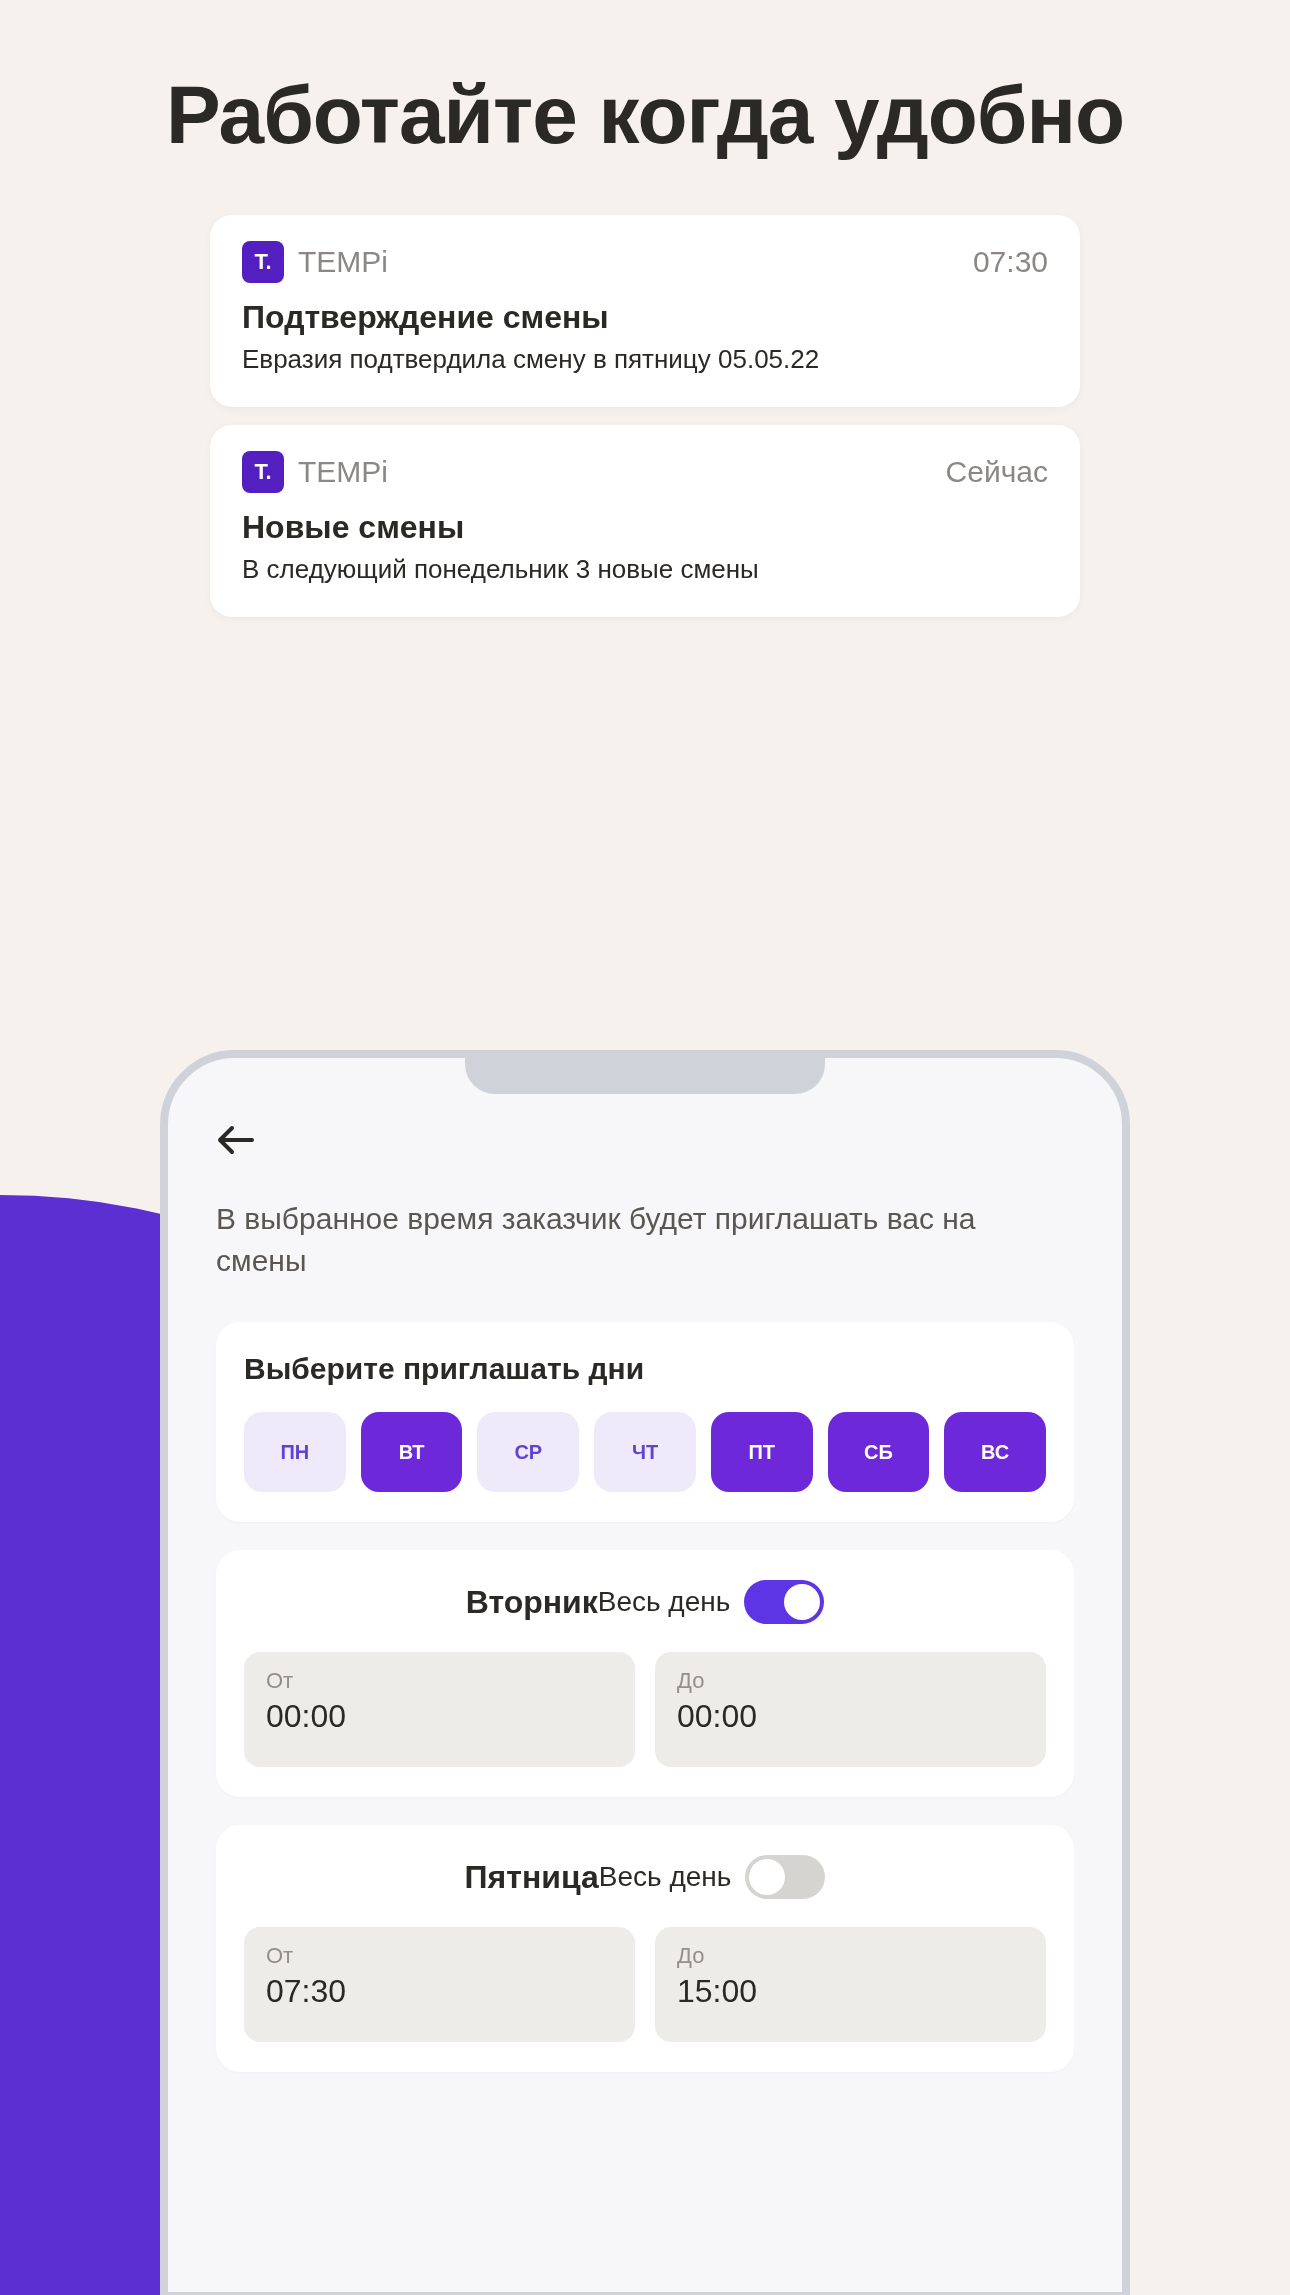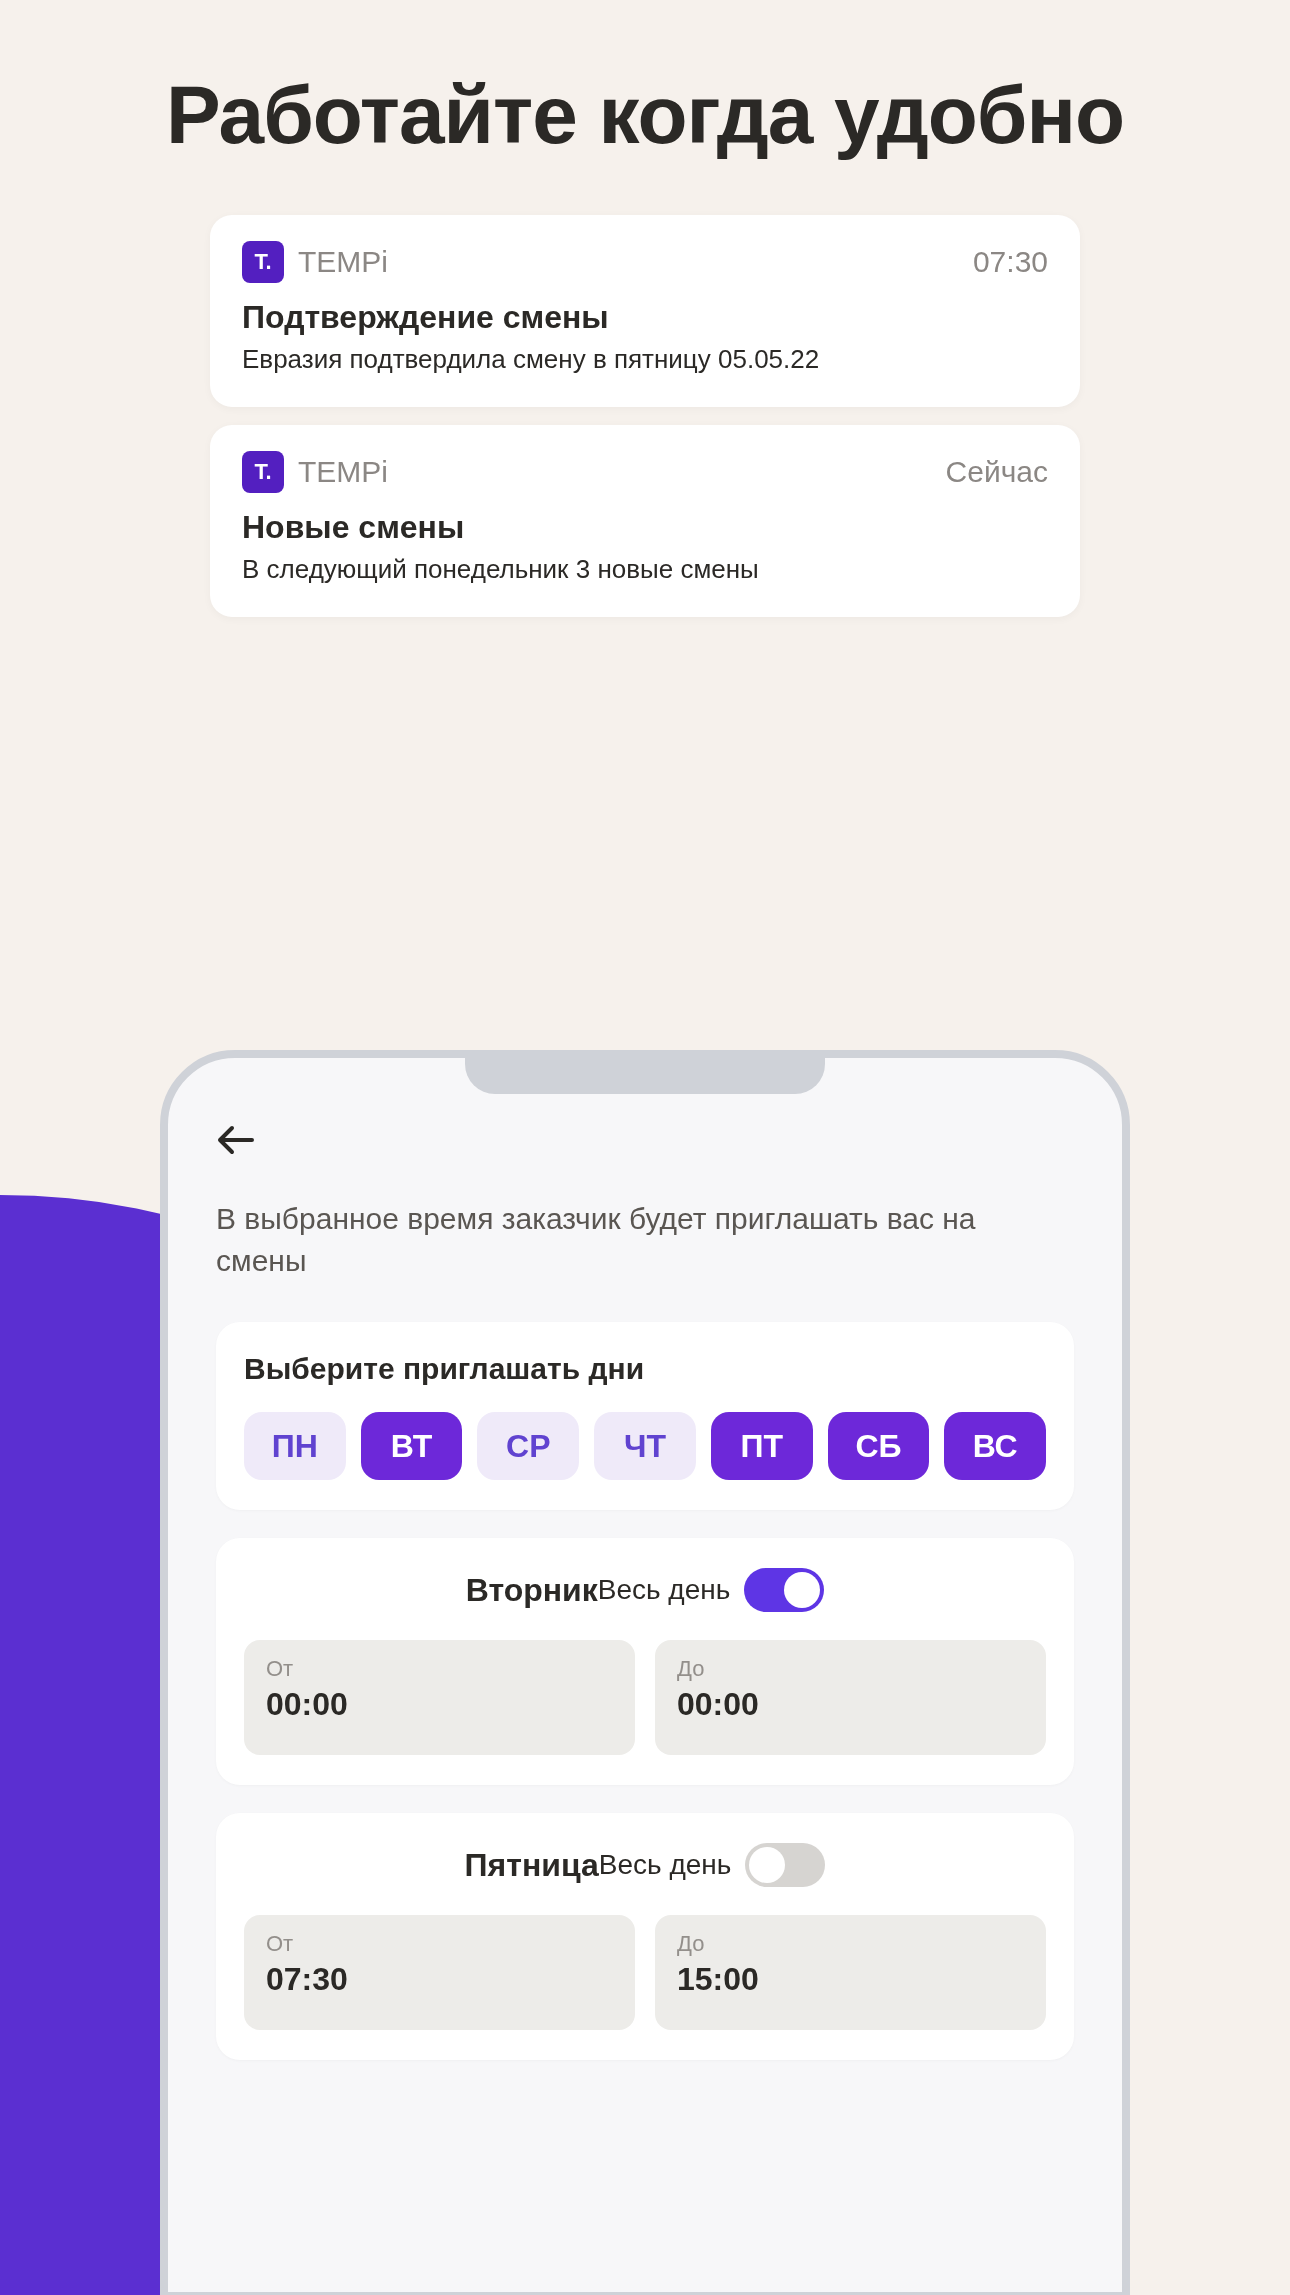--- a/index.html
+++ b/index.html
@@ -143,26 +143,26 @@
   font-weight: 700;
   color: #2b2926;
   margin-bottom: 26px;
 }
 .days-row {
   display: flex;
   gap: 15px;
 }
 .day-pill {
   flex: 1;
-  height: 68px;
+  height: 80px;
   border-radius: 18px;
   display: flex;
   align-items: center;
   justify-content: center;
-  font-size: 32px;
+  font-size: 20px;
   font-weight: 700;
 }
 .day-pill.inactive {
   background: #efeaf9;
   color: #6043d0;
 }
 .day-pill.active {
   background: #6d28d9;
   color: #fff;
 }
@@ -214,21 +214,21 @@
   border-radius: 16px;
   padding: 16px 22px 32px 22px;
 }
 .time-label {
   font-size: 22px;
   color: #938f8b;
   margin-bottom: 4px;
 }
 .time-value {
   font-size: 32px;
-  font-weight: 700;
+  font-weight: 400;
   color: #2b2926;
 }
 </style>
 </head>
 <body>
 
 <div class="bg-circle"></div>
 
 <h1 class="page-title">Работайте когда удобно</h1>
 

